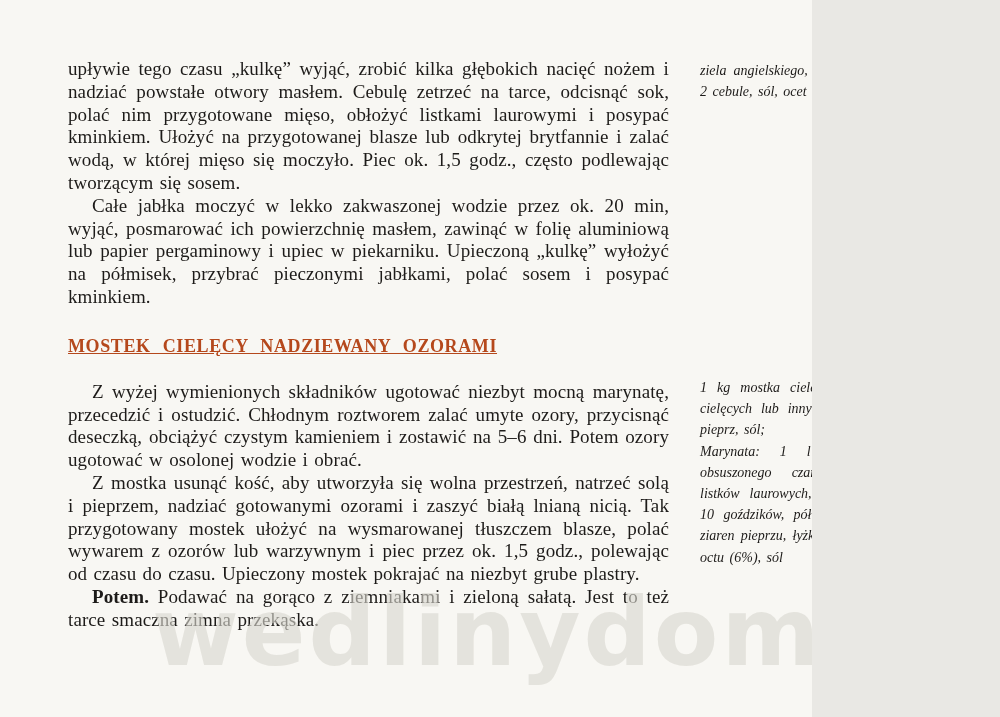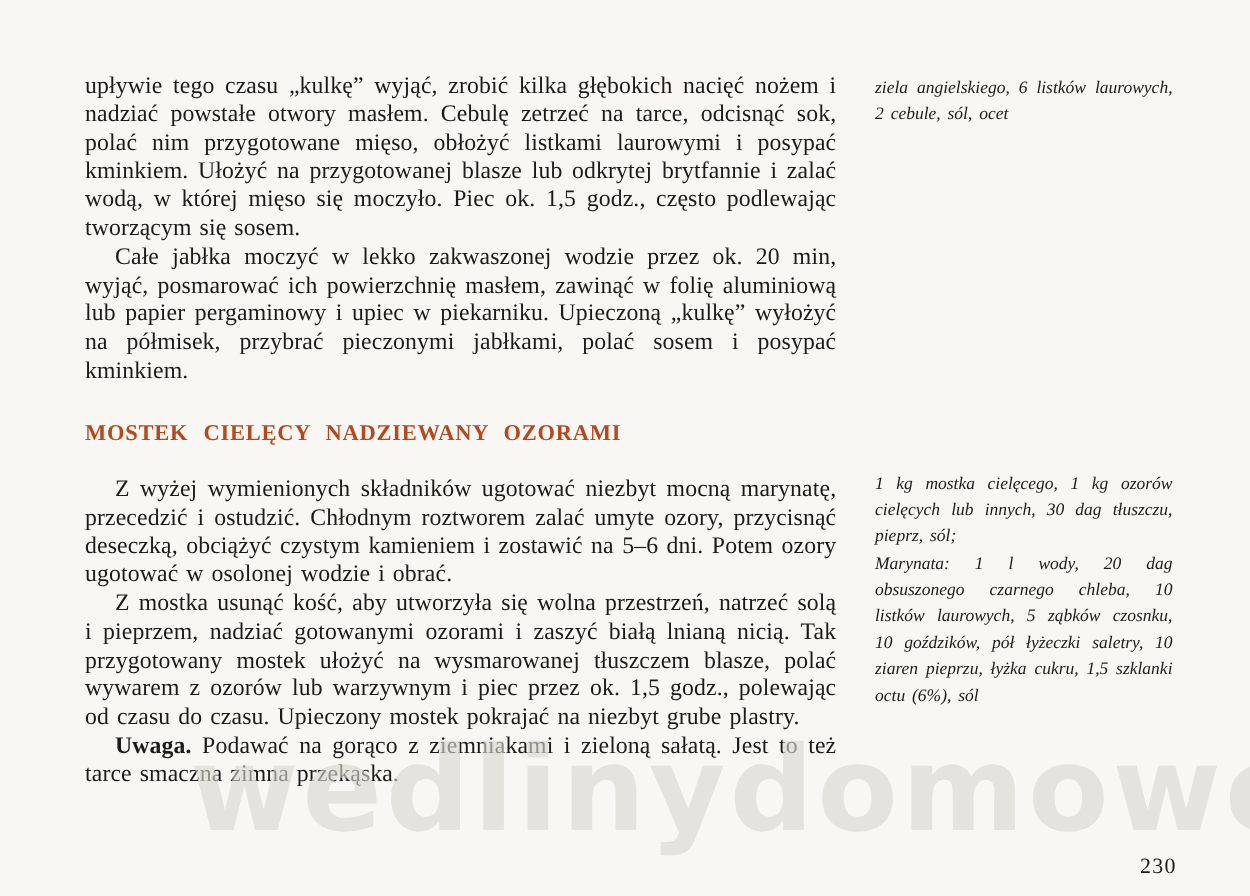--- a/index.html
+++ b/index.html
@@ -2,21 +2,21 @@
 <html lang="pl"><head>
 <meta charset="utf-8">
 <style>
   html, body {
     margin: 0;
     padding: 0;
     background: #e9e8e4;
   }
   .page {
     position: relative;
-    width: 1000px;
+    width: 812px;
     height: 717px;
     background: #f8f7f3;
     overflow: hidden;
     font-family: "Liberation Serif", "DejaVu Serif", serif;
     color: #1d1b19;
   }
   
   .main-col {
     position: absolute;
     left: 68px;
@@ -36,21 +36,21 @@
   
   .recipe-heading {
     margin-top: 27px;
     margin-bottom: 25px;
     font-weight: bold;
     font-size: 18px;
     line-height: 20px;
     letter-spacing: 0.6px;
     word-spacing: 7px;
   }
-  .recipe-heading .line1 { display: block; text-align: left; }
+  .recipe-heading .line1 { display: block; text-align: left; text-decoration: underline; }
   .recipe-heading .line2 { display: block; text-align: right; }
   
   .side-block {
     position: absolute;
     left: 700px;
     width: 238px;
     font-style: italic;
     font-size: 14px;
     line-height: 21.2px;
     text-align: justify;
@@ -90,21 +90,21 @@
   <div class="main-col">
     <p>upływie tego czasu „kulkę” wyjąć, zrobić kilka głębokich nacięć nożem i nadziać powstałe otwory masłem. Cebulę zetrzeć na tarce, odcisnąć sok, polać nim przygotowane mięso, obłożyć listkami laurowymi i posypać kminkiem. Ułożyć na przygotowanej blasze lub odkrytej brytfannie i zalać wodą, w której mięso się moczyło. Piec ok. 1,5 godz., często podlewając tworzącym się sosem.</p>
     <p class="indent">Całe jabłka moczyć w lekko zakwaszonej wodzie przez ok. 20 min, wyjąć, posmarować ich powierzchnię masłem, zawinąć w folię aluminiową lub papier pergaminowy i upiec w piekarniku. Upieczoną „kulkę” wyłożyć na półmisek, przybrać pieczonymi jabłkami, polać sosem i posypać kminkiem.</p>
 
     <h2 class="recipe-heading" style="color:#b5481c; margin-left:0; margin-right:0;">
       <span class="line1">MOSTEK CIELĘCY NADZIEWANY OZORAMI</span>
     </h2>
 
     <p class="indent">Z wyżej wymienionych składników ugotować niezbyt mocną marynatę, przecedzić i ostudzić. Chłodnym roztworem zalać umyte ozory, przycisnąć deseczką, obciążyć czystym kamieniem i zostawić na 5–6 dni. Potem ozory ugotować w osolonej wodzie i obrać.</p>
     <p class="indent">Z mostka usunąć kość, aby utworzyła się wolna przestrzeń, natrzeć solą i pieprzem, nadziać gotowanymi ozorami i zaszyć białą lnianą nicią. Tak przygotowany mostek ułożyć na wysmarowanej tłuszczem blasze, polać wywarem z ozorów lub warzywnym i piec przez ok. 1,5 godz., polewając od czasu do czasu. Upieczony mostek pokrajać na niezbyt grube plastry.</p>
-    <p class="indent"><span class="note-label">Uwaga.</span><span> Podawać na gorąco z ziemniakami i zieloną sałatą. Jest to też tarce smaczna zimna przekąska.</span></p>
+    <p class="indent"><span class="note-label">Potem.</span><span> Podawać na gorąco z ziemniakami i zieloną sałatą. Jest to też tarce smaczna zimna przekąska.</span></p>
   </div>
 
   <div class="side-block side-block-1">
     <p>ziela angielskiego, 6 listków laurowych, 2 cebule, sól, ocet</p>
   </div>
 
   <div class="side-block side-block-2">
     <p>1 kg mostka cielęcego, 1 kg ozorów cielęcych lub innych, 30 dag tłuszczu, pieprz, sól;</p>
     <p>Marynata: 1 l wody, 20 dag obsuszonego czarnego chleba, 10 listków laurowych, 5 ząbków czosnku, 10 goździków, pół łyżeczki saletry, 10 ziaren pieprzu, łyżka cukru, 1,5 szklanki octu (6%), sól</p>
   </div>

